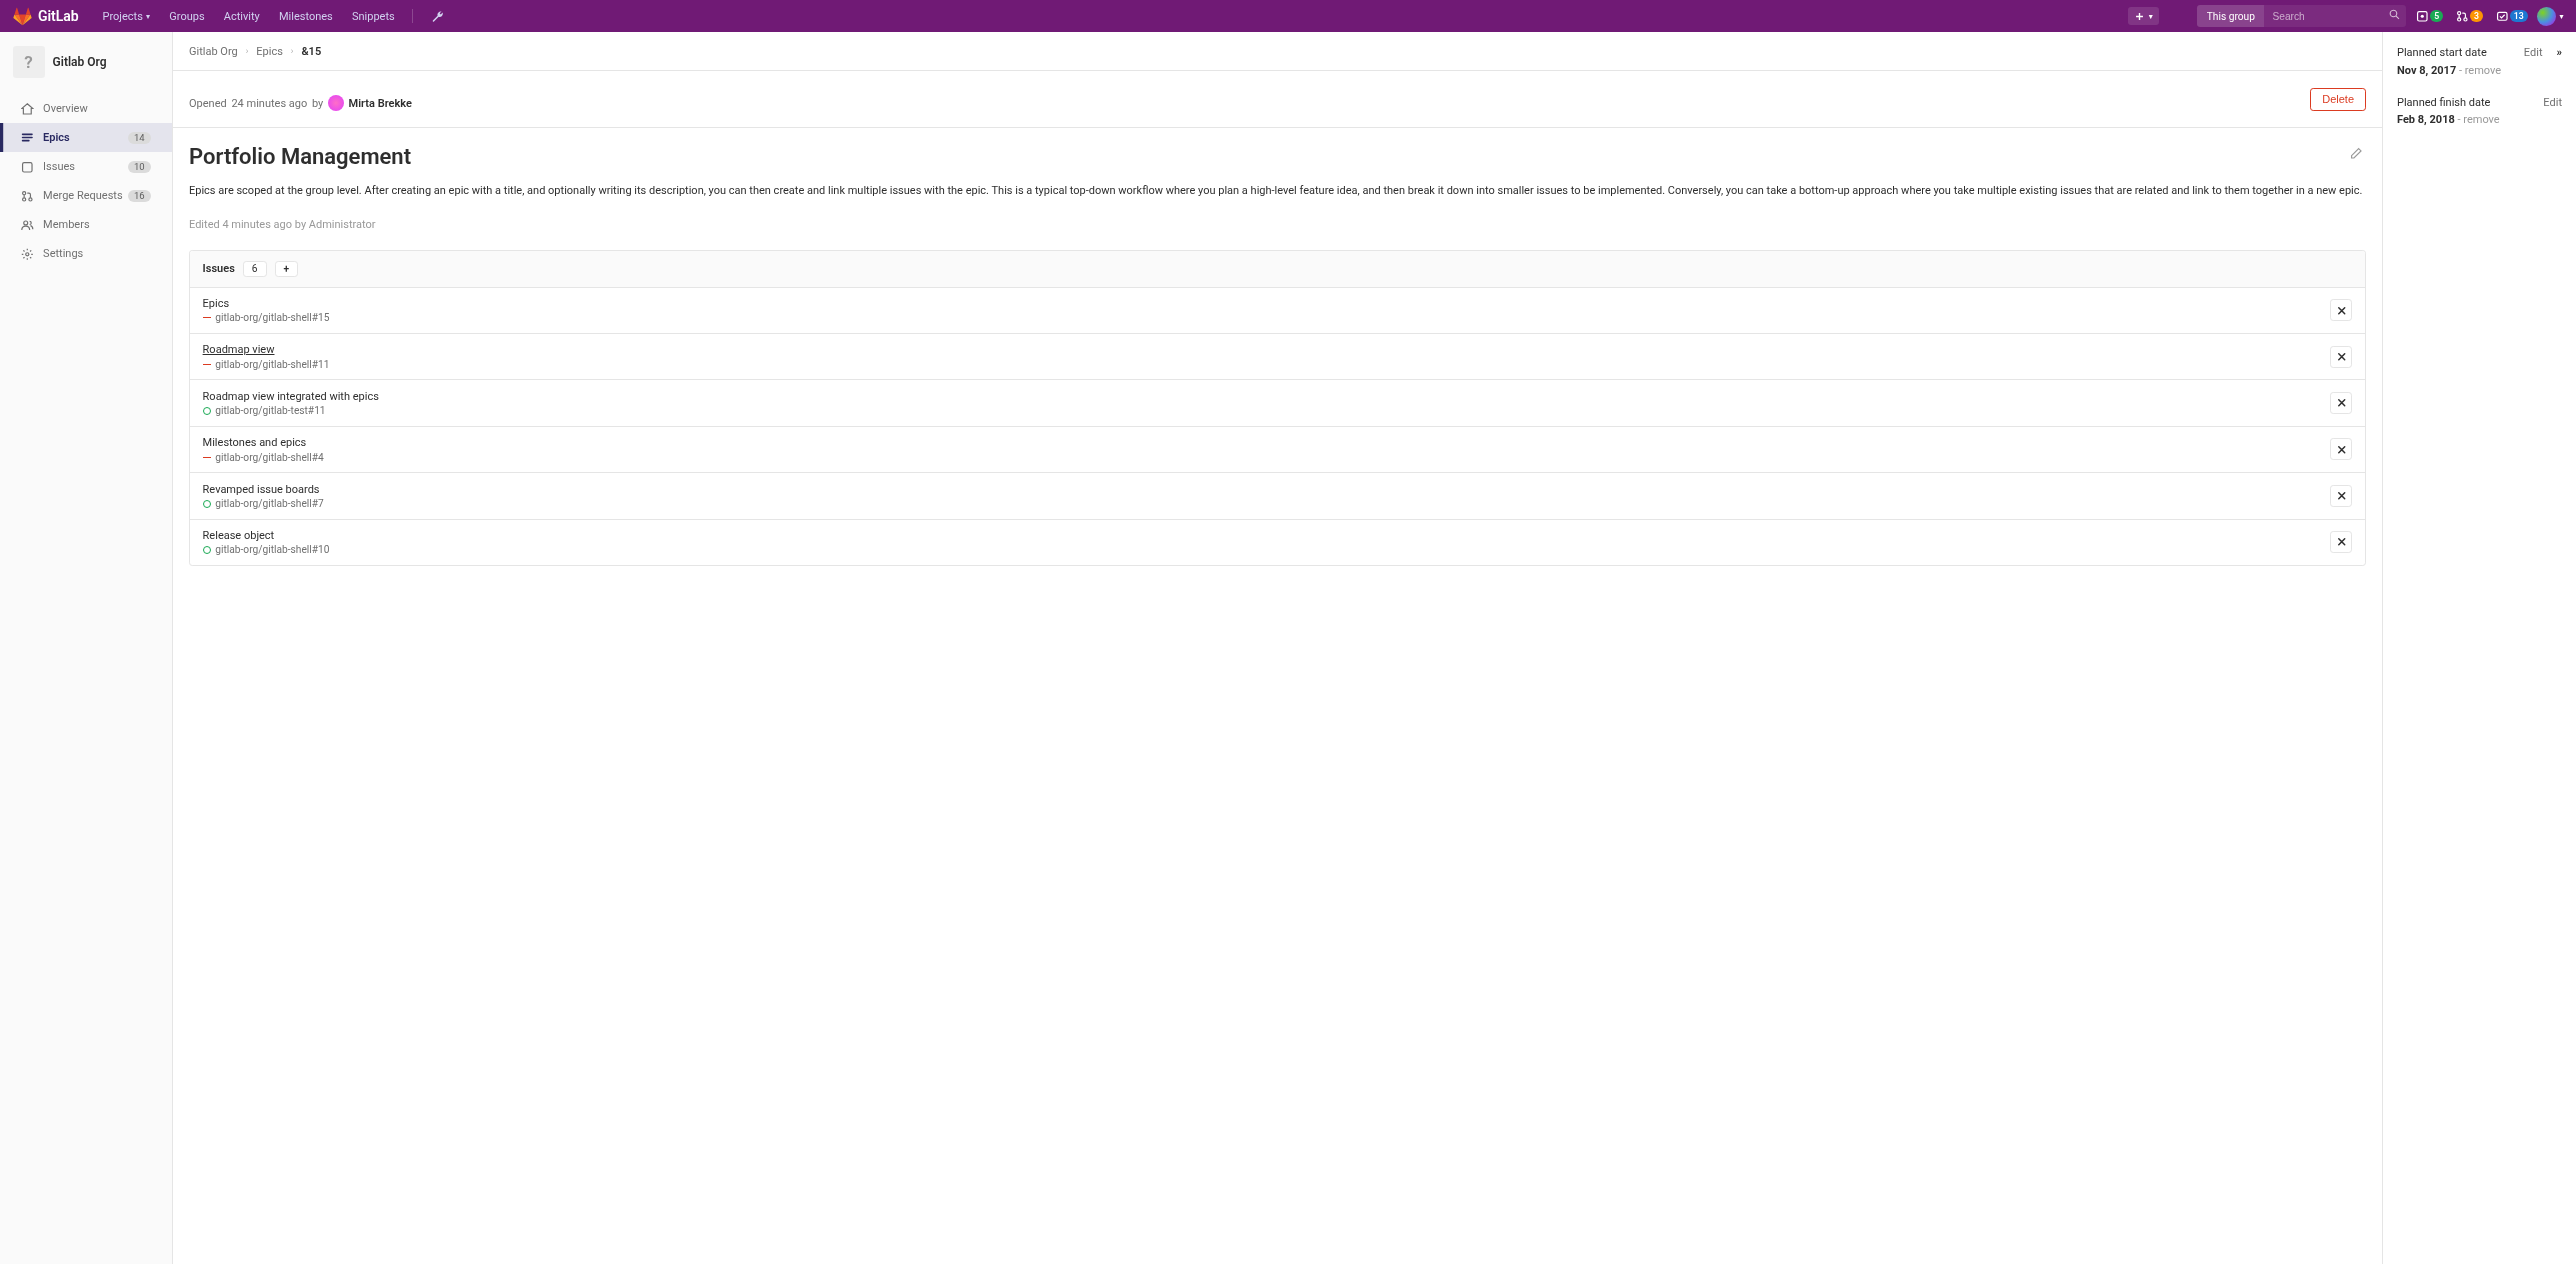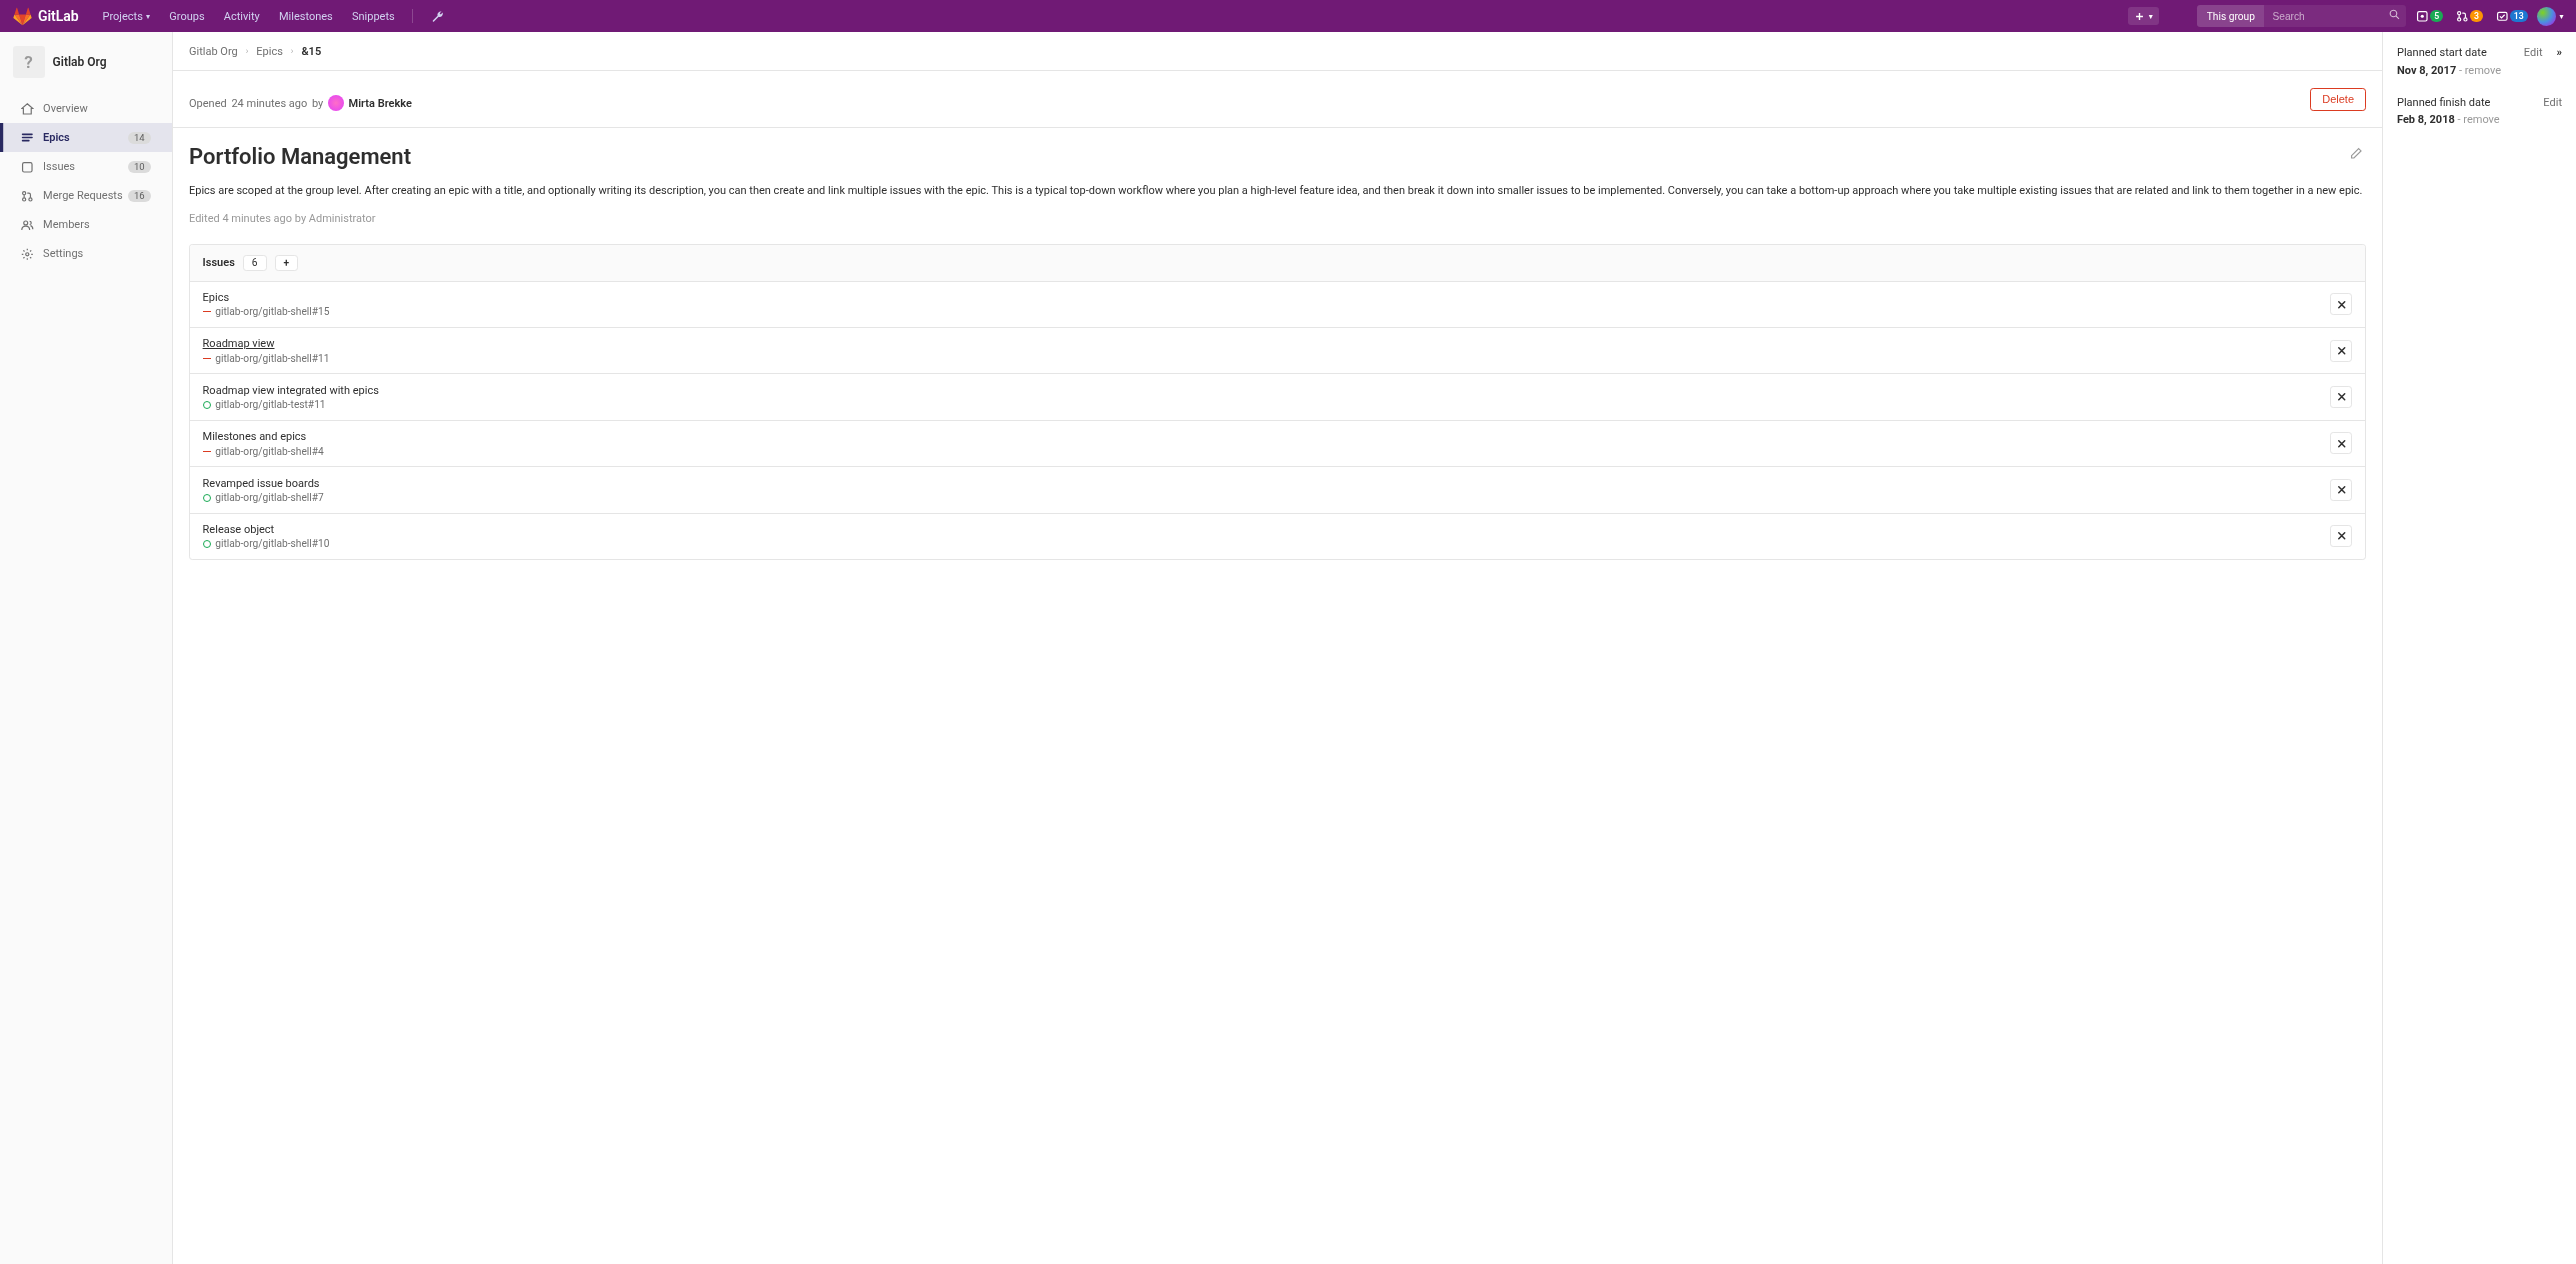--- a/index.html
+++ b/index.html
@@ -53,21 +53,21 @@
     .epic-header { padding: 16px; border-bottom: 0.8px solid #e5e5e5; display: flex; justify-content: space-between; align-items: center; }
     .epic-opened { color: #707070; display: flex; align-items: center; gap: 4.7px; margin-top: 8px; }
     .author-avatar { width: 16px; height: 16px; border-radius: 50%; background: radial-gradient(circle, #ff6ec7, #e040fb); display: inline-block; }
     .author-name { font-weight: 600; color: #2e2e2e; }
     .delete-btn { border: 0.8px solid #db3b21; color: #db3b21; background: #fff; padding: 4.7px 11px; border-radius: 3.2px; cursor: pointer; font-size: 11px; }
     
     .epic-body { padding: 16px; }
     .epic-title-row { display: flex; justify-content: space-between; align-items: flex-start; margin-bottom: 12.6px; }
     .epic-title { font-size: 22px; font-weight: 600; color: #2e2e2e; }
     .edit-pencil { color: #999; cursor: pointer; padding: 3.2px; }
-    .epic-description { color: #2e2e2e; line-height: 1.6; margin-bottom: 13px; }
+    .epic-description { color: #2e2e2e; line-height: 1.6; margin-bottom: 19px; }
     .edited-note { color: #999; font-size: 11px; }
     
     .issues-panel { border: 0.8px solid #e5e5e5; border-radius: 3.2px; margin-top: 19px; }
     .issues-header { background: #fafafa; padding: 9.5px 12.6px; display: flex; align-items: center; gap: 8px; border-bottom: 0.8px solid #e5e5e5; border-radius: 3.2px 3.2px 0 0; }
     .issues-header-title { font-weight: 600; }
     .issues-count { border: 0.8px solid #e5e5e5; background: #fff; padding: 1.6px 8px; border-radius: 3.2px; font-size: 10.2px; }
     .issues-add { border: 0.8px solid #e5e5e5; background: #fff; padding: 1.6px 8px; border-radius: 3.2px; cursor: pointer; font-size: 10.2px; font-weight: 600; }
     
     .issue-row { padding: 9.5px 12.6px; border-bottom: 0.8px solid #e5e5e5; display: flex; justify-content: space-between; align-items: center; }
     .issue-row:last-child { border-bottom: none; }

